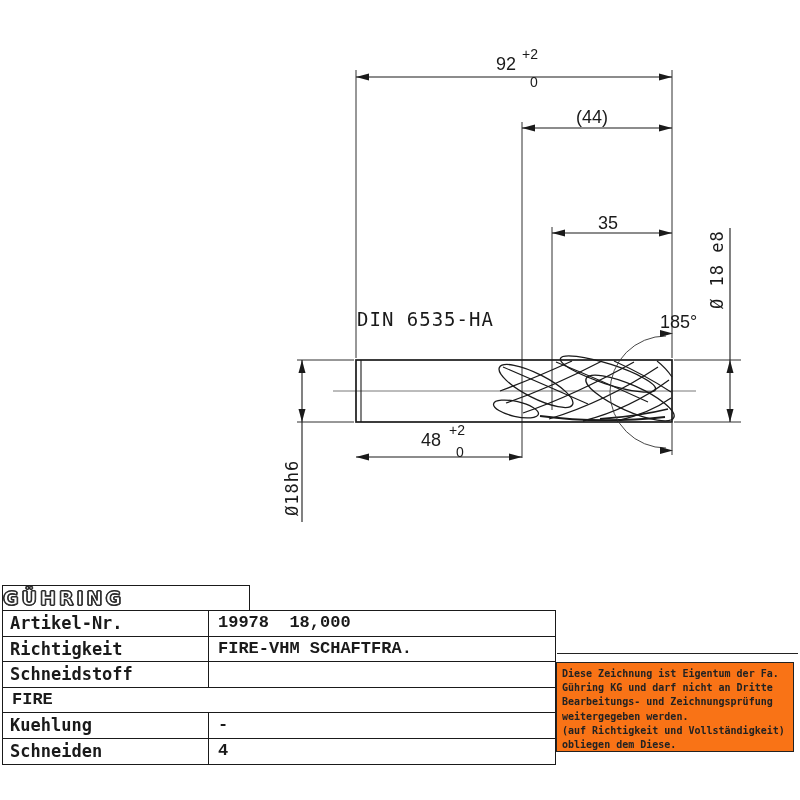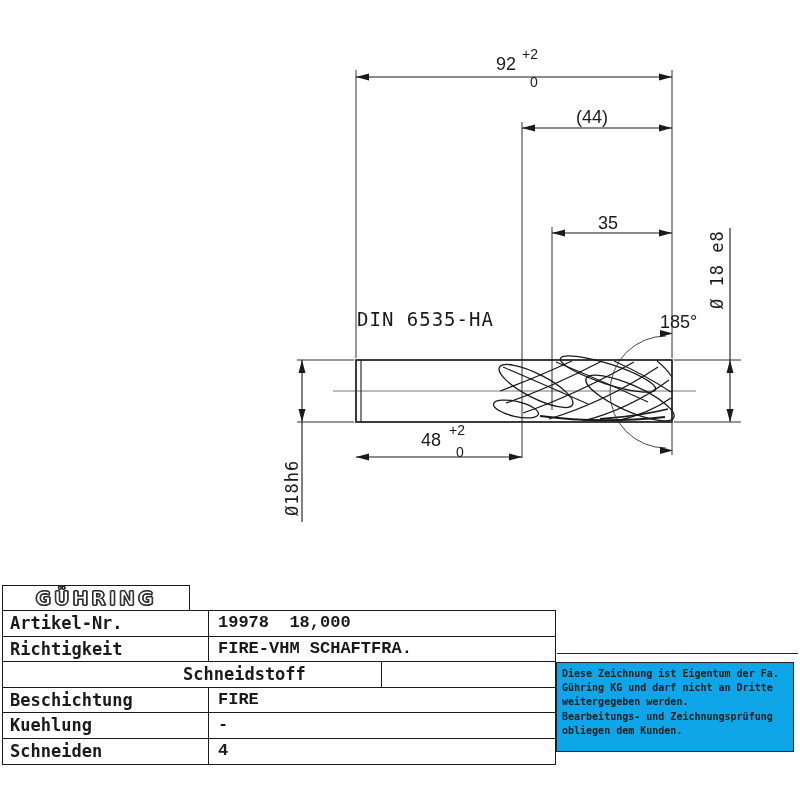--- a/index.html
+++ b/index.html
@@ -10,57 +10,57 @@
     color:#1a1a1a;
   }
   svg text{fill:#1a1a1a;}
   .dimtxt{font-family:"Liberation Sans", sans-serif;font-size:18px;}
   .dimtol{font-family:"Liberation Sans", sans-serif;font-size:14px;}
   .monotxt{font-family:"DejaVu Sans Mono", monospace;font-size:19px;letter-spacing:1px;}
   .diatxt{font-family:"DejaVu Sans Mono", monospace;font-size:17px;letter-spacing:1px;}
 
   
   .logo-box{
-    position:absolute;left:2px;top:585px;width:188px;height:25px;
+    position:absolute;left:2px;top:585px;width:248px;height:25px;
     border:1.5px solid #1a1a1a;border-bottom:none;box-sizing:border-box;
-    display:flex;align-items:center;justify-content:center;
+    display:flex;align-items:center;
   }
   .logo-text{
     font-family:"DejaVu Sans", "Liberation Sans", sans-serif;
     font-size:19px;font-weight:800;letter-spacing:3px;
     color:#ffffff;
     -webkit-text-stroke:1.2px #2b2b2b;
     text-shadow:1px 0 #2b2b2b,-1px 0 #2b2b2b,0 1px #2b2b2b,0 -1px #2b2b2b;
   }
   .spec-table{
     position:absolute;left:2px;top:610px;width:554px;
     border:1.5px solid #1a1a1a;box-sizing:border-box;
     background:#fff;
   }
-  .spec-row{display:flex;height:25.5px;border-bottom:1.2px solid #1a1a1a;box-sizing:border-box;justify-content:center;}
+  .spec-row{display:flex;height:25.5px;border-bottom:1.2px solid #1a1a1a;box-sizing:border-box;}
   .spec-row:last-child{border-bottom:none;}
   .spec-label{
     width:206px;flex:0 0 206px;border-right:1.5px solid #1a1a1a;box-sizing:border-box;
     font-size:17px;font-weight:600;line-height:24px;padding-left:7px;
     white-space:pre;overflow:hidden;
   }
   .spec-value{
     flex:1;font-size:17px;font-weight:600;line-height:24px;padding-left:9px;
     white-space:pre;overflow:hidden;font-family:Liberation Mono, monospace;
   }
 
   
   .notice-topline{
     position:absolute;left:557px;top:653px;width:241px;height:0;
     border-top:1.5px solid #222;
   }
   .notice-box{
     position:absolute;left:556px;top:662px;width:238px;height:90px;
     border:1.5px solid #222;box-sizing:border-box;
-    padding:4px 0 0 5px;background:#0ea5e9;
+    padding:4px 0 0 5px;background:#f97316;
   }
   .notice-line{
     font-size:10px;font-weight:600;line-height:14.2px;color:#222;
     white-space:pre;
   }
 </style>
 </head>
 <body>
 
 <svg width="800" height="800" viewBox="0 0 800 800" style="position:absolute;left:0;top:0;">
@@ -171,33 +171,33 @@
     <div class="spec-value">19978  18,000</div>
   </div>
   <div class="spec-row">
     <div class="spec-label">Richtigkeit</div>
     <div class="spec-value">FIRE-VHM SCHAFTFRA.</div>
   </div>
   <div class="spec-row">
     <div class="spec-label">Schneidstoff</div>
   </div>
   <div class="spec-row">
-    <div class="spec-label">Beschichtung</div>
     <div class="spec-value">FIRE</div>
   </div>
   <div class="spec-row">
     <div class="spec-label">Kuehlung</div>
     <div class="spec-value">-</div>
   </div>
   <div class="spec-row">
     <div class="spec-label">Schneiden</div>
     <div class="spec-value">4</div>
   </div>
 </div>
 
 <div class="notice-topline"></div>
 <div class="notice-box">
   <div class="notice-line">Diese Zeichnung ist Eigentum der Fa.</div>
   <div class="notice-line">Gühring KG und darf nicht an Dritte</div>
+  <div class="notice-line">Bearbeitungs- und Zeichnungsprüfung</div>
   <div class="notice-line">weitergegeben werden.</div>
-  <div class="notice-line">Bearbeitungs- und Zeichnungsprüfung</div>
-  <div class="notice-line">obliegen dem Kunden.</div>
+  <div class="notice-line">(auf Richtigkeit und Vollständigkeit)</div>
+  <div class="notice-line">obliegen dem Diese.</div>
 </div>
 
 </body></html>

